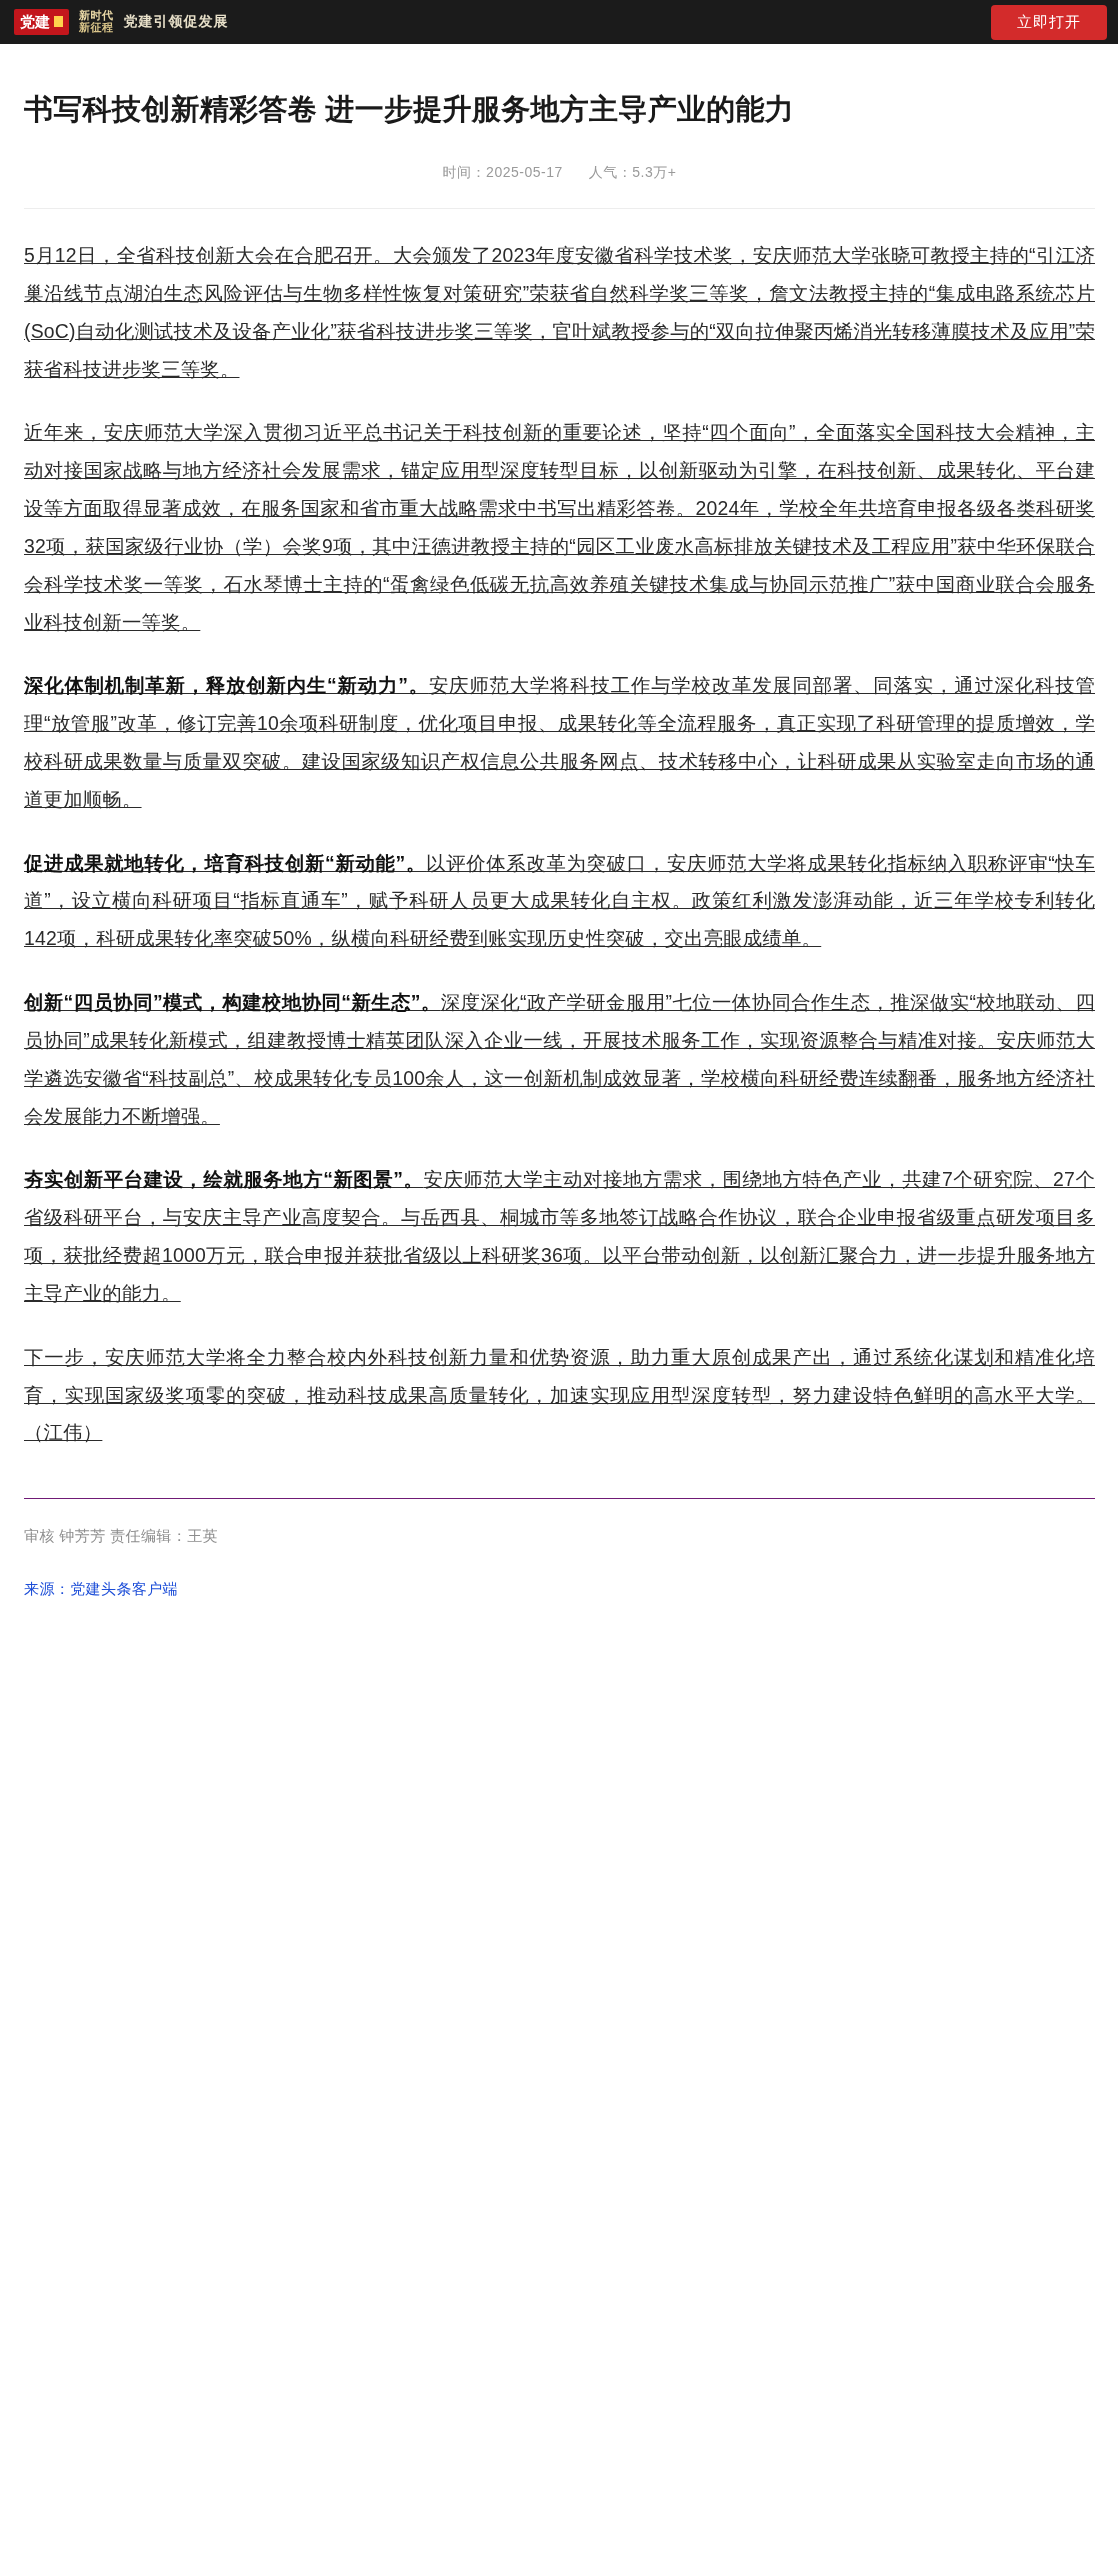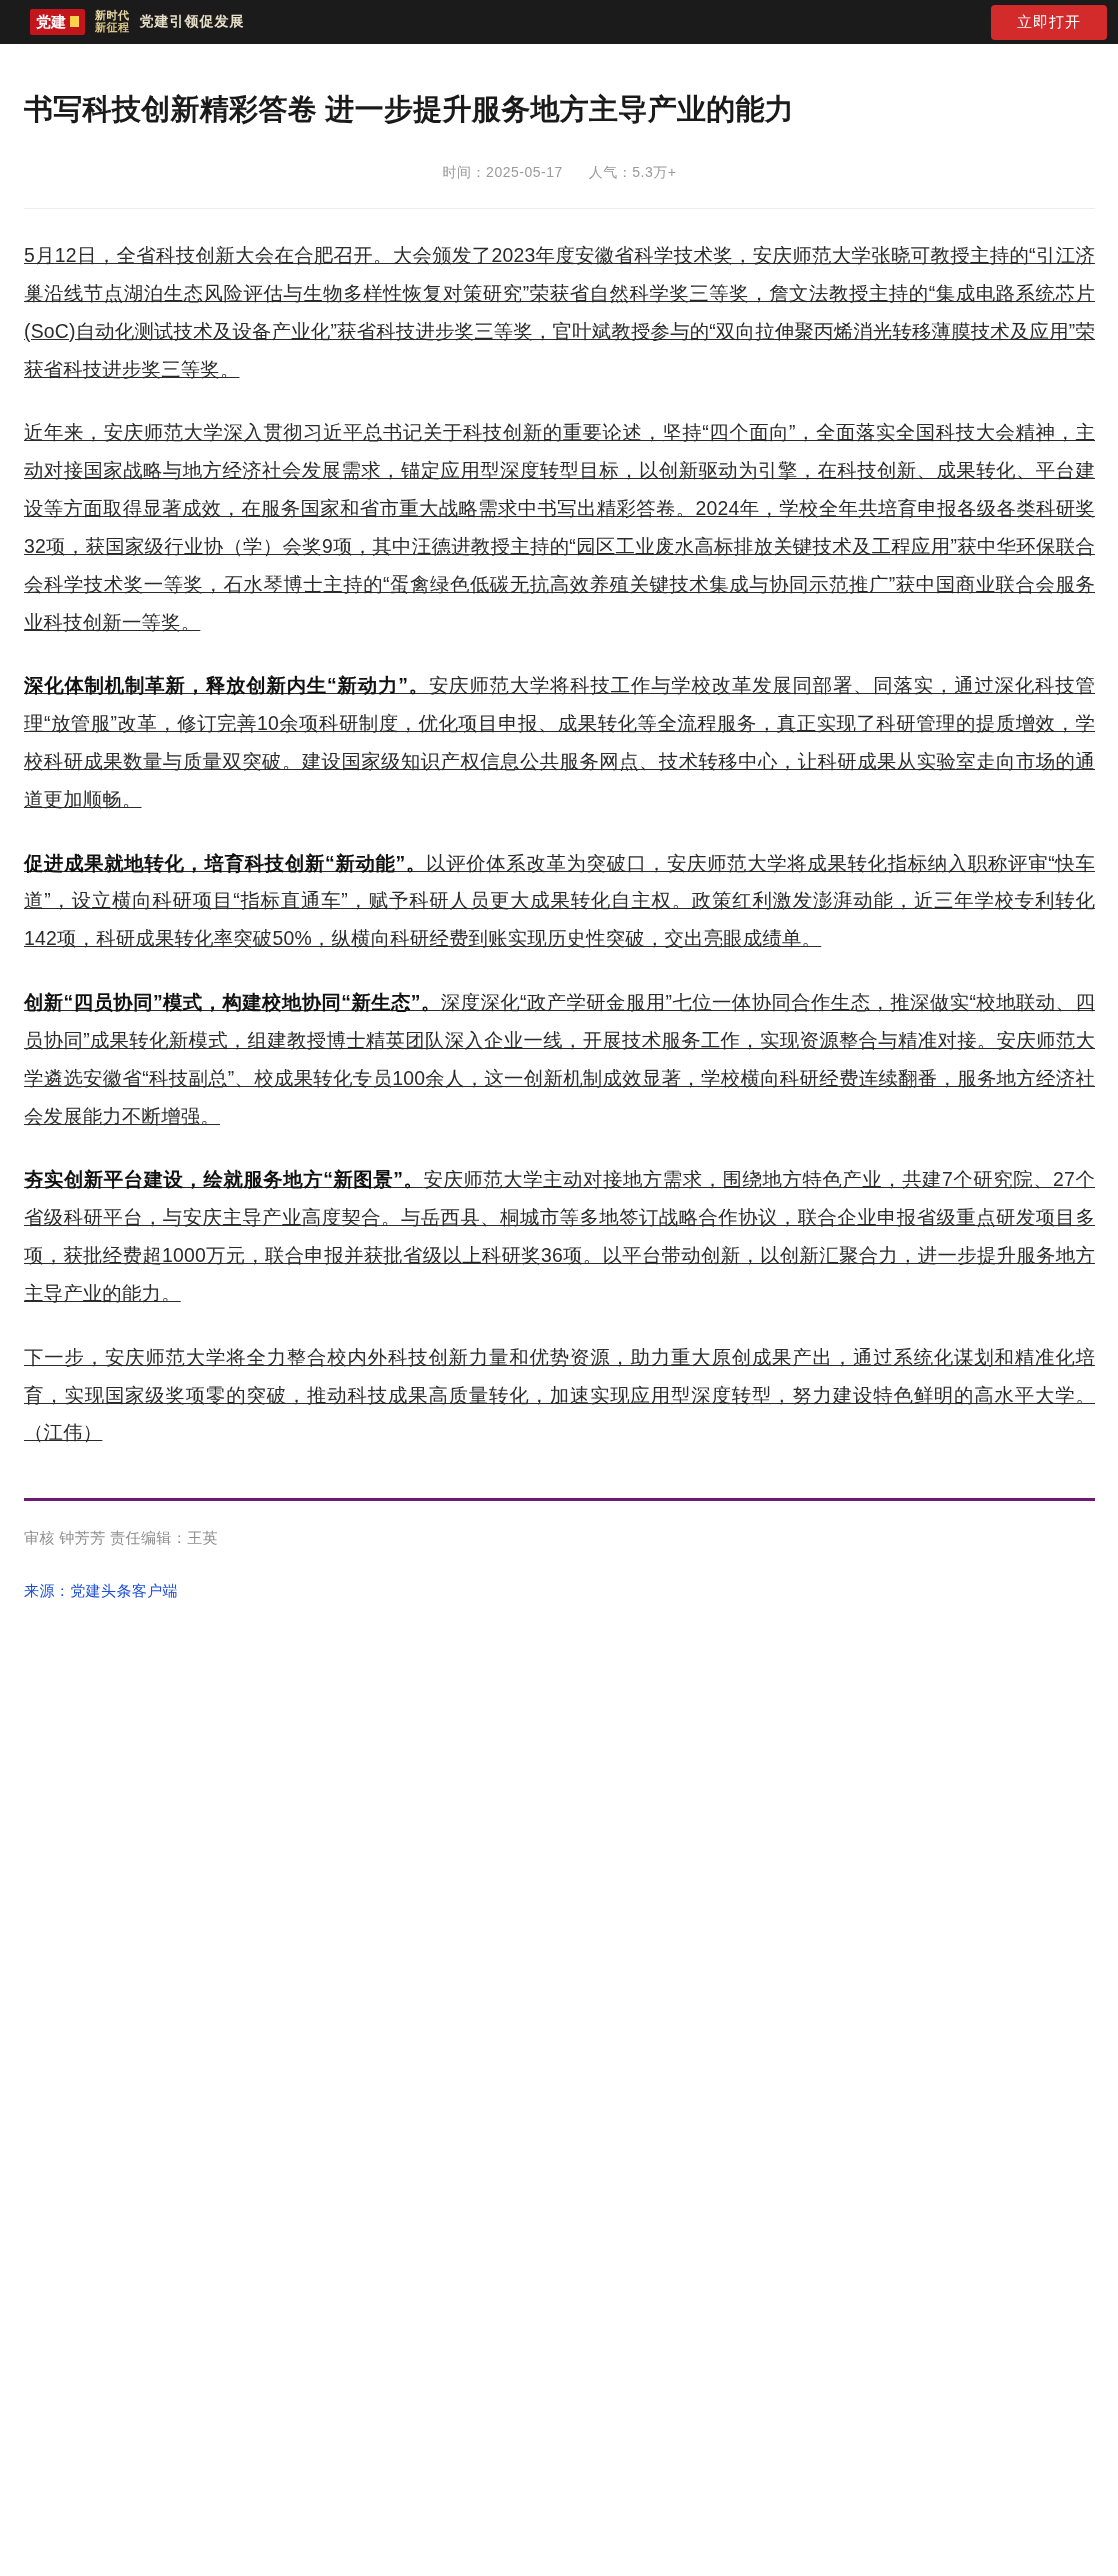--- a/index.html
+++ b/index.html
@@ -20,21 +20,21 @@
     box-sizing: border-box;
   }
 
   
   .appbar {
     height: 44px;
     background: #1b1b1b;
     display: flex;
     align-items: center;
     justify-content: space-between;
-    padding: 0 12px 0 16px;
+    padding: 0 12px 0 0;
     box-sizing: border-box;
   }
   .appbar-left {
     display: flex;
     align-items: center;
     gap: 10px;
     padding-left: 14px;
   }
   .logo-badge {
     background: #c3161c;
@@ -130,21 +130,21 @@
     text-decoration: underline;
   }
   .body-text p.first { margin-top: 28px; }
   .body-text p strong {
     font-weight: bold;
     color: #111;
   }
 
   .footer-credits {
     margin-top: 46px;
-    border-top: 3px solid #701a75;
+    border-top: 1px solid #701a75;
     padding-top: 28px;
   }
   .footer-credits .line {
     color: #8d8d8d;
     font-size: 15px;
     margin-bottom: 34px;
     letter-spacing: 0.4px;
   }
   .footer-credits .source {
     color: #1d4ed8;

